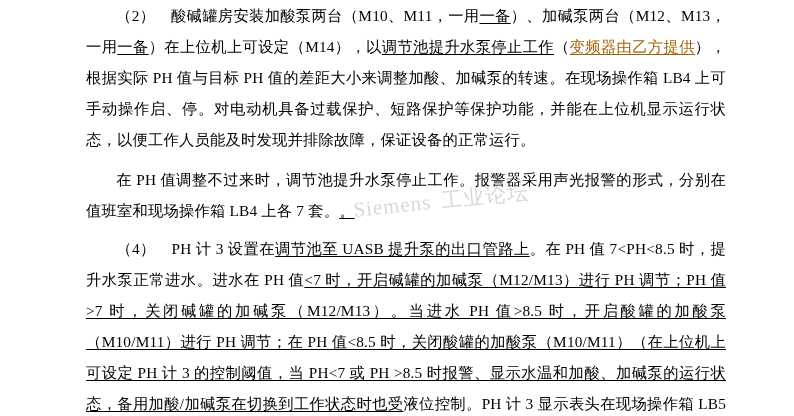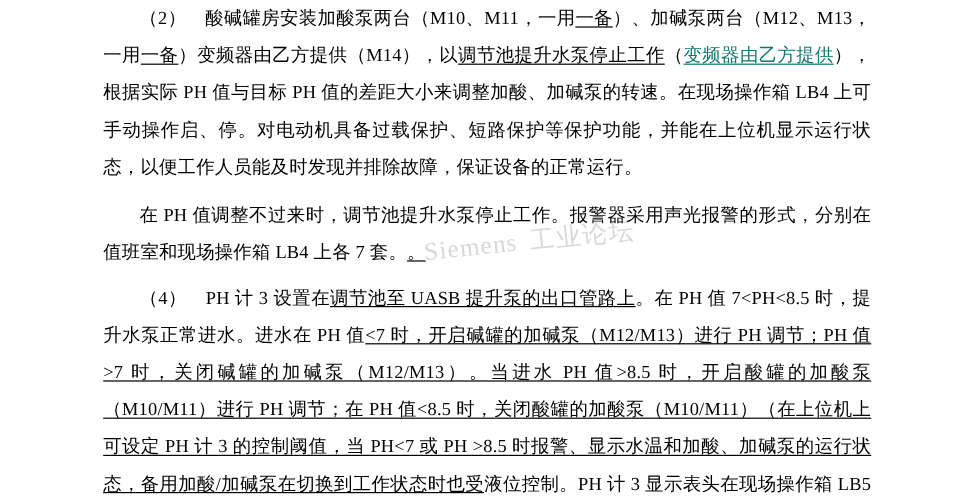--- a/index.html
+++ b/index.html
@@ -43,21 +43,21 @@
   }
   .gap-small { height: 7px; }
   .gap-mid { height: 9px; }
 
   .u {
     text-decoration: underline;
     text-underline-offset: 2px;
     font-family: Liberation Serif, serif;
   }
   .red {
-    color: #0f766e;
+    color: #a16207;
   }
   .red.u {
     text-decoration: underline;
     text-underline-offset: 2px;
   }
   .watermark {
     position: absolute;
     left: 352px;
     top: 196px;
     font-family: "Liberation Serif", serif;
@@ -77,21 +77,21 @@
 
 <div class="page">
 
   <div class="watermark">
     <span>Siemens</span><span class="wm-sep"> </span><span>工业论坛</span>
   </div>
 
   <div class="doc-body">
 
     <p class="para">
-      <span class="indent"></span><span>（2）　酸碱罐房安装加酸泵两台（M10、M11，一用</span><span class="u">一备</span><span>）、加碱泵两台（M12、M13，一用</span><span class="u">一备</span><span>）变频器由乙方提供（M14），以</span><span class="u">调节池提升水泵停止工作</span><span>（</span><span class="red u">变频器由乙方提供</span><span>），根据实际 PH 值与目标 PH 值的差距大小来调整加酸、加碱泵的转速。在现场操作箱 LB4 上可手动操作启、停。对电动机具备过载保护、短路保护等保护功能，并能在上位机显示运行状态，以便工作人员能及时发现并排除故障，保证设备的正常运行。</span>
+      <span class="indent"></span><span>（2）　酸碱罐房安装加酸泵两台（M10、M11，一用</span><span class="u">一备</span><span>）、加碱泵两台（M12、M13，一用</span><span class="u">一备</span><span>）在上位机上可设定（M14），以</span><span class="u">调节池提升水泵停止工作</span><span>（</span><span class="red u">变频器由乙方提供</span><span>），根据实际 PH 值与目标 PH 值的差距大小来调整加酸、加碱泵的转速。在现场操作箱 LB4 上可手动操作启、停。对电动机具备过载保护、短路保护等保护功能，并能在上位机显示运行状态，以便工作人员能及时发现并排除故障，保证设备的正常运行。</span>
     </p>
 
     <div class="gap-mid"></div>
 
     <p class="para">
       <span class="indent"></span><span>在 PH 值调整不过来时，调节池提升水泵停止工作。报警器采用声光报警的形式，分别在值班室和现场操作箱 LB4 上各 7 套。</span><span class="u">。</span>
     </p>
 
     <div class="gap-small"></div>
 

